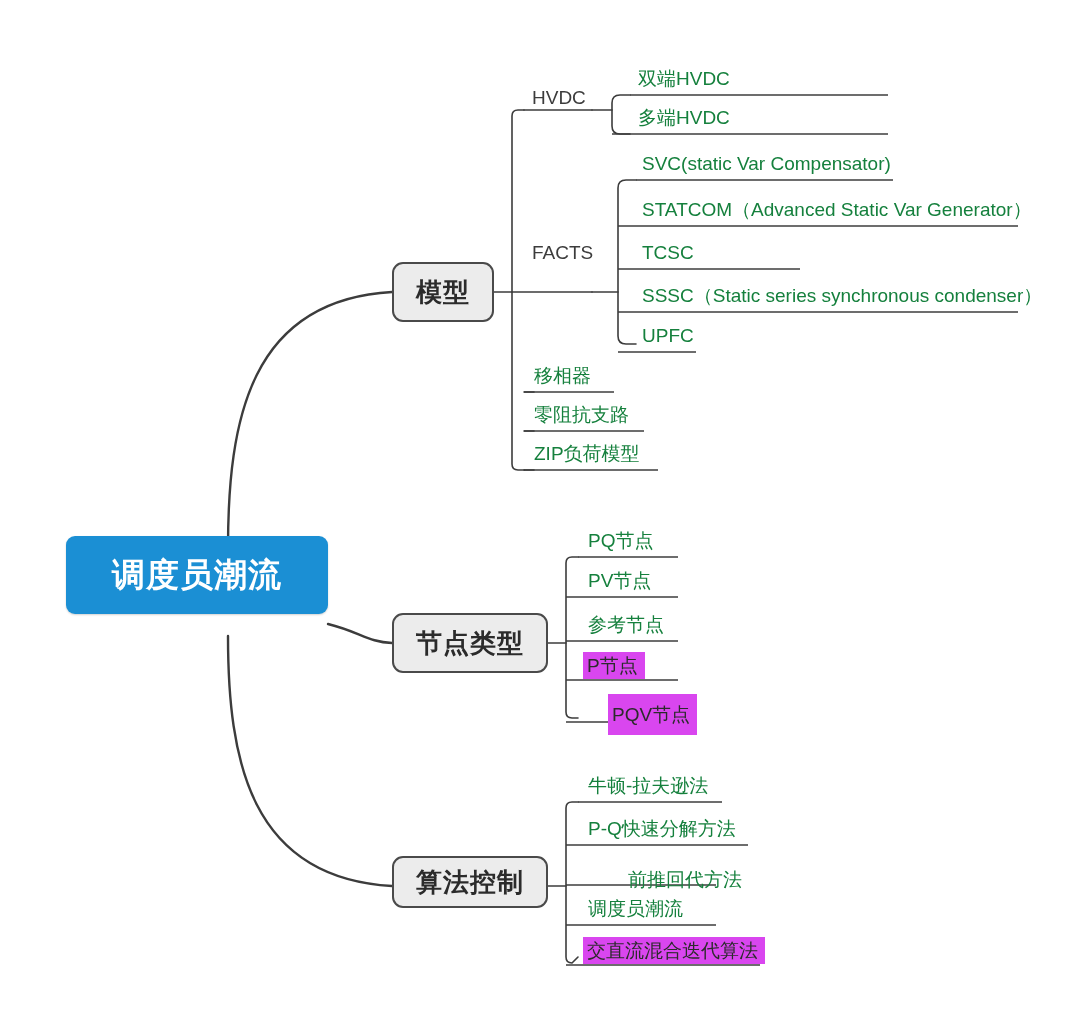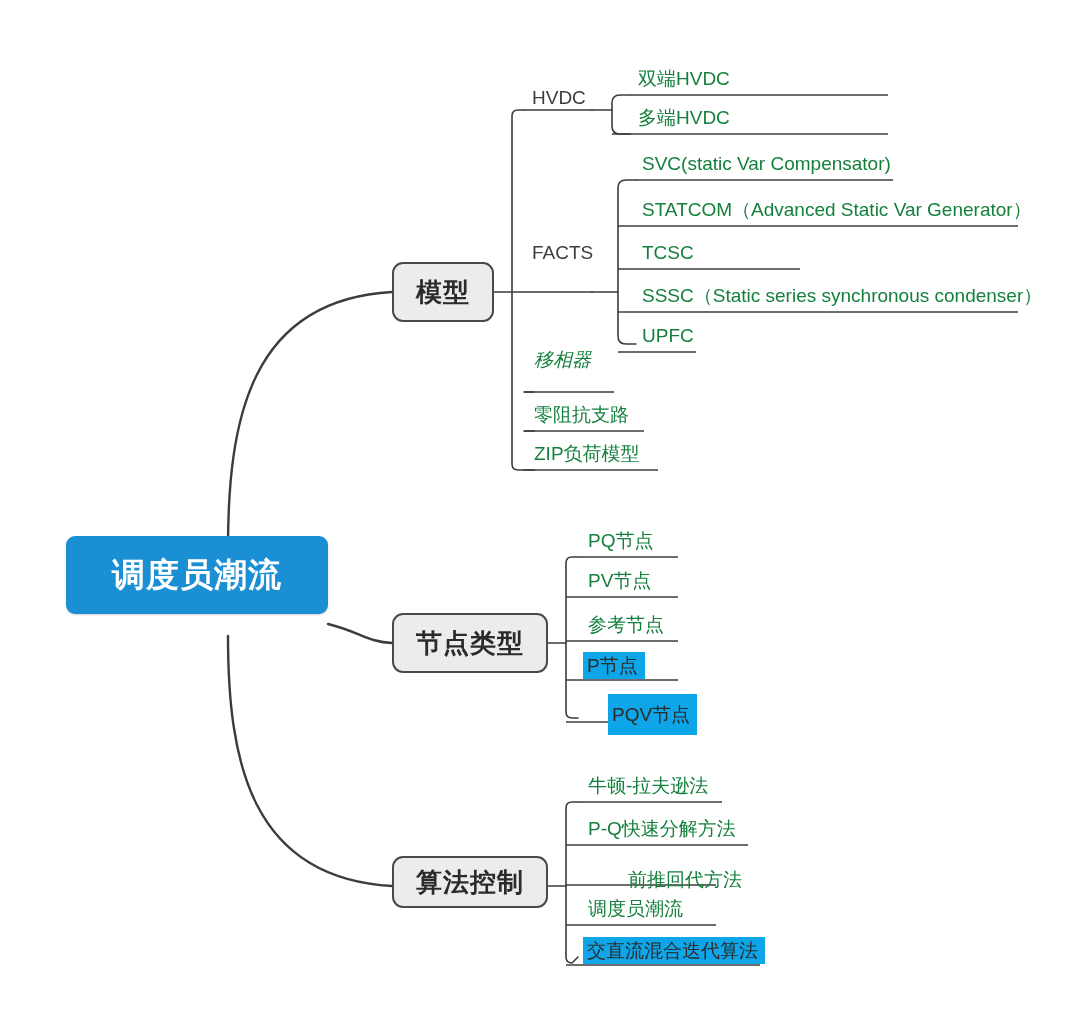--- a/index.html
+++ b/index.html
@@ -67,21 +67,21 @@
   }
   
   .leaf {
     font-size: 19px;
     color: #15803d;
     display: flex;
     align-items: flex-start;
     padding-left: 4px;
   }
   .leaf.hl {
-    background: #0ea5e9;
+    background: #d946ef;
     color: #2b2b2b;
     padding-right: 7px;
     align-items: center;
   }
   .leaf-text { line-height: 1; }
 </style>
 </head>
 <body>
 
 <div id="canvas">
@@ -189,21 +189,21 @@
   <div class="node leaf" style="left:638px; top:243px; height:24px;">
     <span class="leaf-text">TCSC</span>
   </div>
   <div class="node leaf" style="left:638px; top:286px; height:24px;">
     <span class="leaf-text">SSSC（Static series synchronous condenser）</span>
   </div>
   <div class="node leaf" style="left:638px; top:326px; height:24px;">
     <span class="leaf-text">UPFC</span>
   </div>
 
-  <div class="node leaf" style="left:530px; top:350px; height:24px;font-style:italic;">
+  <div class="node leaf" style="left:530px; top:366px; height:24px;">
     <span class="leaf-text">移相器</span>
   </div>
   <div class="node leaf" style="left:530px; top:405px; height:24px;">
     <span class="leaf-text">零阻抗支路</span>
   </div>
   <div class="node leaf" style="left:530px; top:444px; height:24px;">
     <span class="leaf-text">ZIP负荷模型</span>
   </div>
 
   <div class="node leaf" style="left:584px; top:531px; height:24px;">

